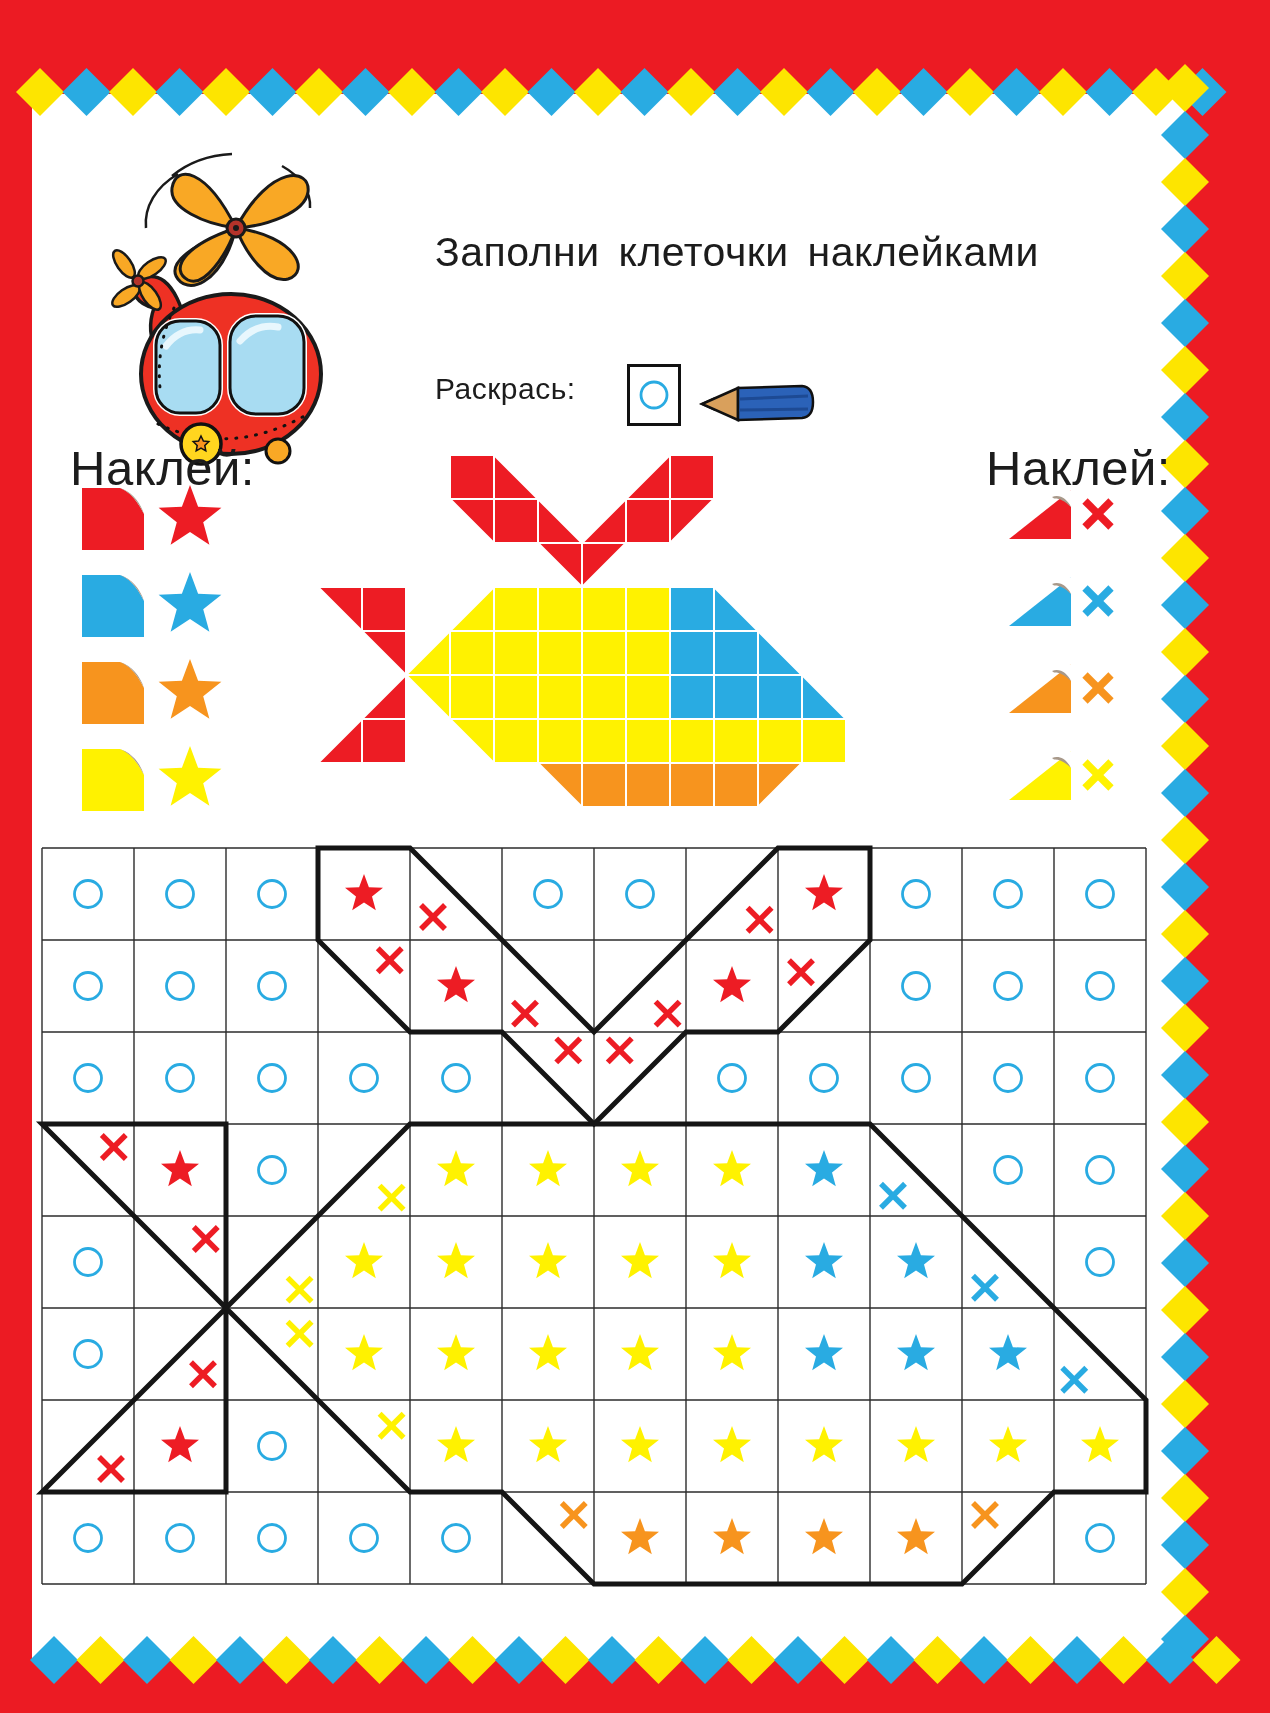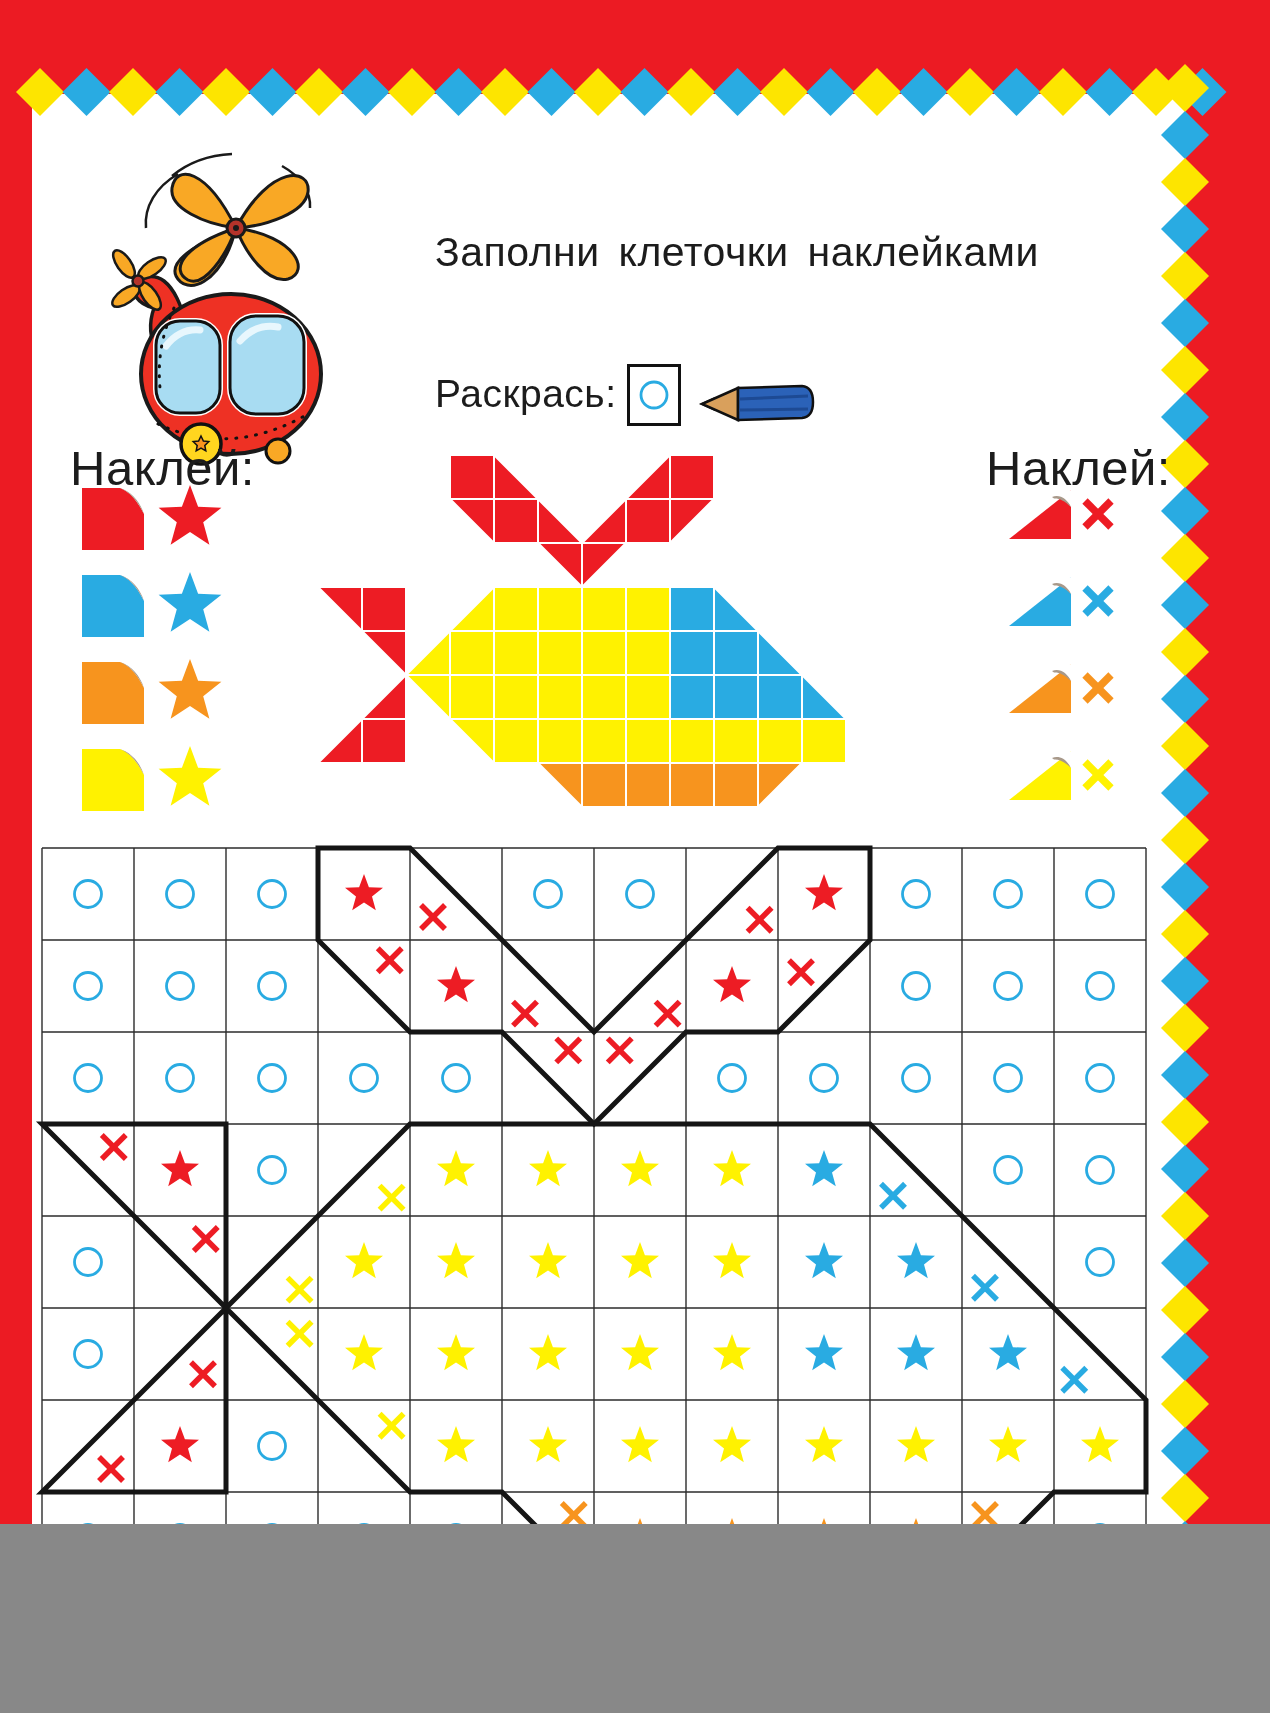--- a/index.html
+++ b/index.html
@@ -1,21 +1,21 @@
 <!DOCTYPE html>
 <html><head>
 <meta charset="utf-8">
 <style>
   html,body{margin:0;padding:0;background:#888;}
-  .page{position:relative;width:1270px;height:1524px;background:#fff;overflow:hidden;
+  .page{position:relative;width:1270px;height:1713px;background:#fff;overflow:hidden;
         font-family:"Liberation Sans",sans-serif;color:#1c1c1c;}
   .abs{position:absolute;}
   #border-svg{left:0;top:0;}
   .instr{left:435px;top:224px;font-size:41px;line-height:57px;word-spacing:7px;letter-spacing:.5px;}
-  .color-label{left:435px;top:372px;font-size:39px;letter-spacing:.5px;}
+  .color-label{left:435px;top:372px;font-size:30px;letter-spacing:.5px;}
   .legend-box{left:627px;top:364px;width:54px;height:62px;border:3px solid #111;box-sizing:border-box;
               display:flex;align-items:center;justify-content:center;background:#fff;}
   .stick-label{font-size:49px;letter-spacing:.5px;}
   #stick-label-left{left:70px;top:440px;}
   #stick-label-right{left:986px;top:440px;}
   #stickers-left{left:82px;top:487px;display:flex;flex-direction:column;gap:25px;}
   #stickers-left .row{display:flex;align-items:center;height:62px;}
   #stickers-right{left:1008px;top:488px;display:flex;flex-direction:column;gap:35px;}
   #stickers-right .row{display:flex;align-items:center;height:52px;}
 </style>

